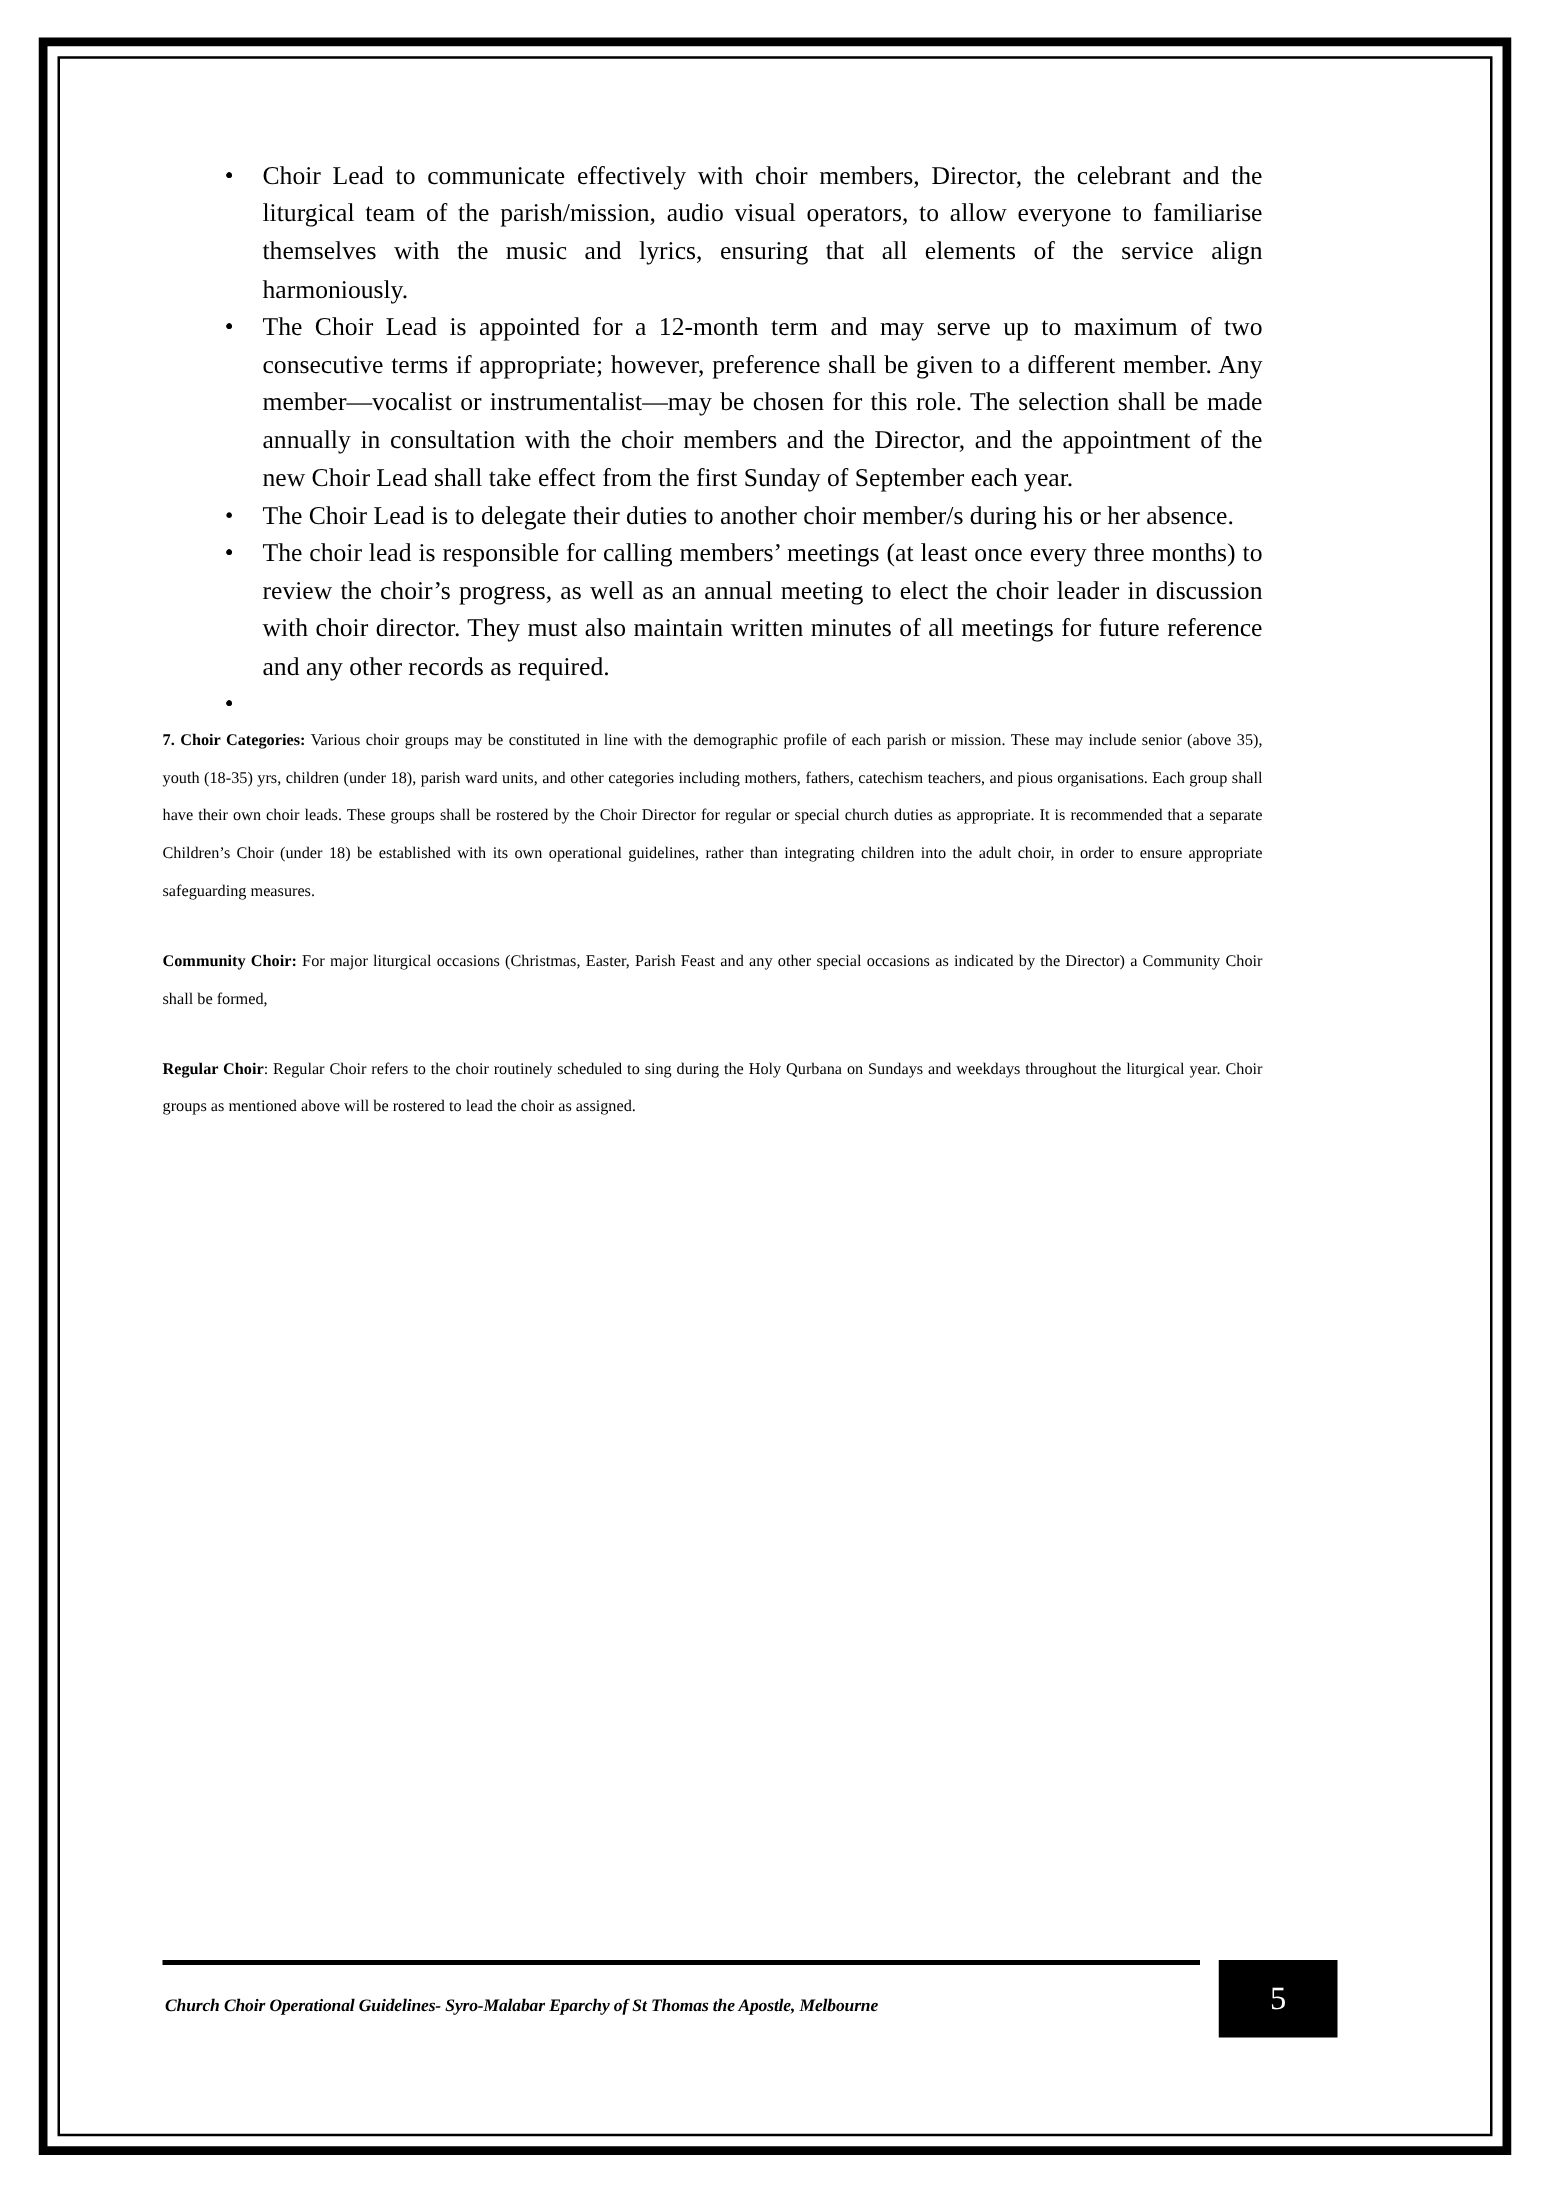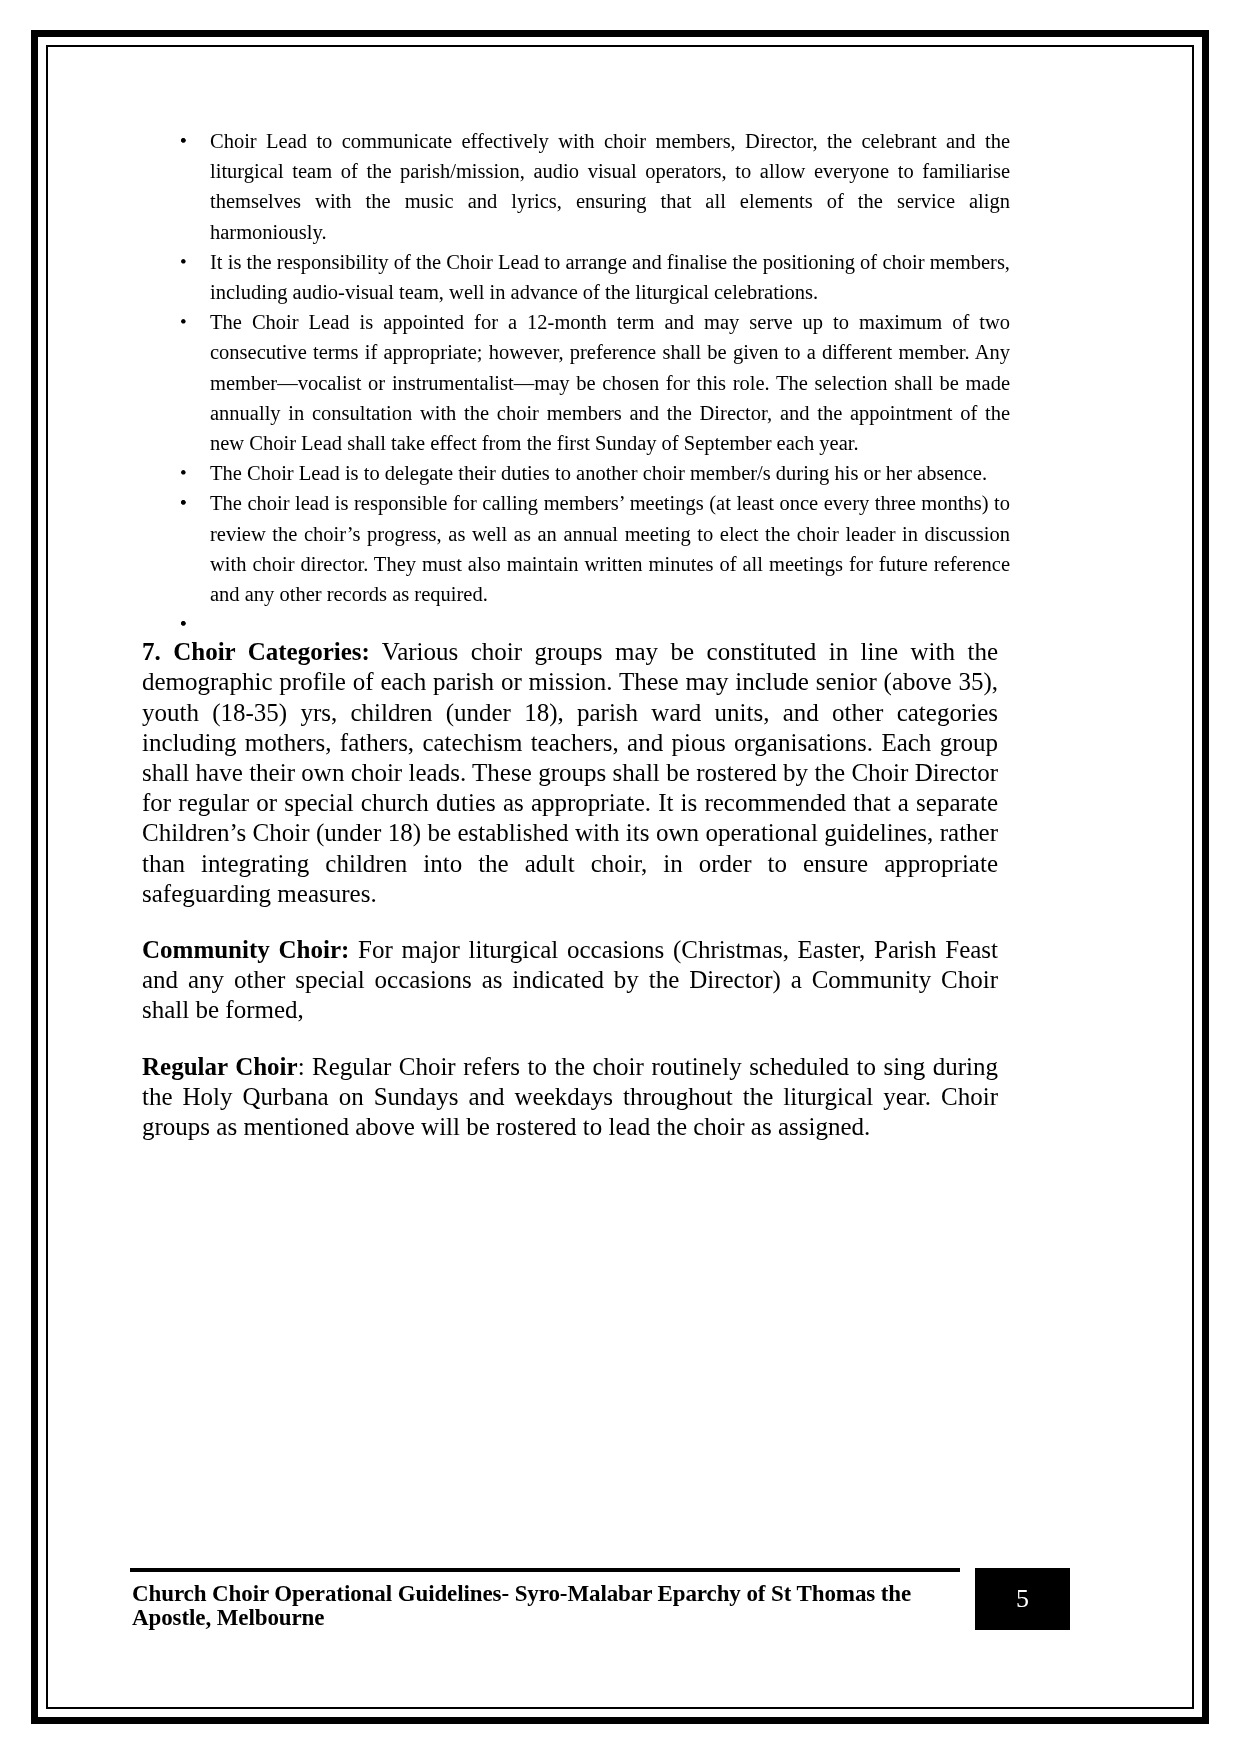--- a/index.html
+++ b/index.html
@@ -69,22 +69,22 @@
   ul.bullets > li .marker {
     position: absolute;
     left: 50px;
     top: 0;
     font-size: 19px;
     line-height: 30.2px;
   }
 
   
   p.para {
-    margin: 12px;
-    font-size: 25px;
+    margin: 0;
+    font-size: 13px;
     line-height: 30.2px;
     text-align: justify;
     text-justify: inter-word;
   }
   p.para.gap-top { margin-top: 28px; }
   p.para.gap-sm  { margin-top: 26px; }
   .lead { font-weight: bold; }
 
   
   .footer {
@@ -98,25 +98,26 @@
     position: absolute;
     left: 0;
     top: 0;
     width: 830px;
     height: 4px;
     background: #000000;
   }
   .footer-text {
     position: absolute;
     left: 2px;
-    top: 14px;
+    top: 26px;
     width: 820px;
     font-family: "Liberation Serif", "DejaVu Serif", serif;
+    font-style: italic;
     font-weight: bold;
-    font-size: 23px;
+    font-size: 14px;
     line-height: 24px;
     letter-spacing: -0.1px;
   }
   .page-number-box {
     position: absolute;
     left: 845px;
     top: 0;
     width: 95px;
     height: 62px;
     background: #000000;
@@ -142,21 +143,20 @@
     <ul class="bullets">
       <li>
         <span class="marker">•</span>
       </li>
       <li>
         <span class="marker">•</span>
         <span>Choir Lead to communicate effectively with choir members, Director, the celebrant and the liturgical team of the parish/mission, audio visual operators, to allow everyone to familiarise themselves with the music and lyrics, ensuring that all elements of the service align harmoniously.</span>
       </li>
       <li>
         <span class="marker">•</span>
-        <span>It is the responsibility of the Choir Lead to arrange and finalise the positioning of choir members, including audio-visual team, well in advance of the liturgical celebrations.</span>
       </li>
       <li>
         <span class="marker">•</span>
         <span>The Choir Lead is appointed for a 12-month term and may serve up to maximum of two consecutive terms if appropriate; however, preference shall be given to a different member.  Any member—vocalist or instrumentalist—may be chosen for this role. The selection shall be made annually in consultation with the choir members and the Director, and the appointment of the new Choir Lead shall take effect from the first Sunday of September each year.</span>
       </li>
       <li>
         <span class="marker">•</span>
         <span>The Choir Lead is to delegate their duties to another choir member/s during his or her absence.</span>
       </li>
       <li>

